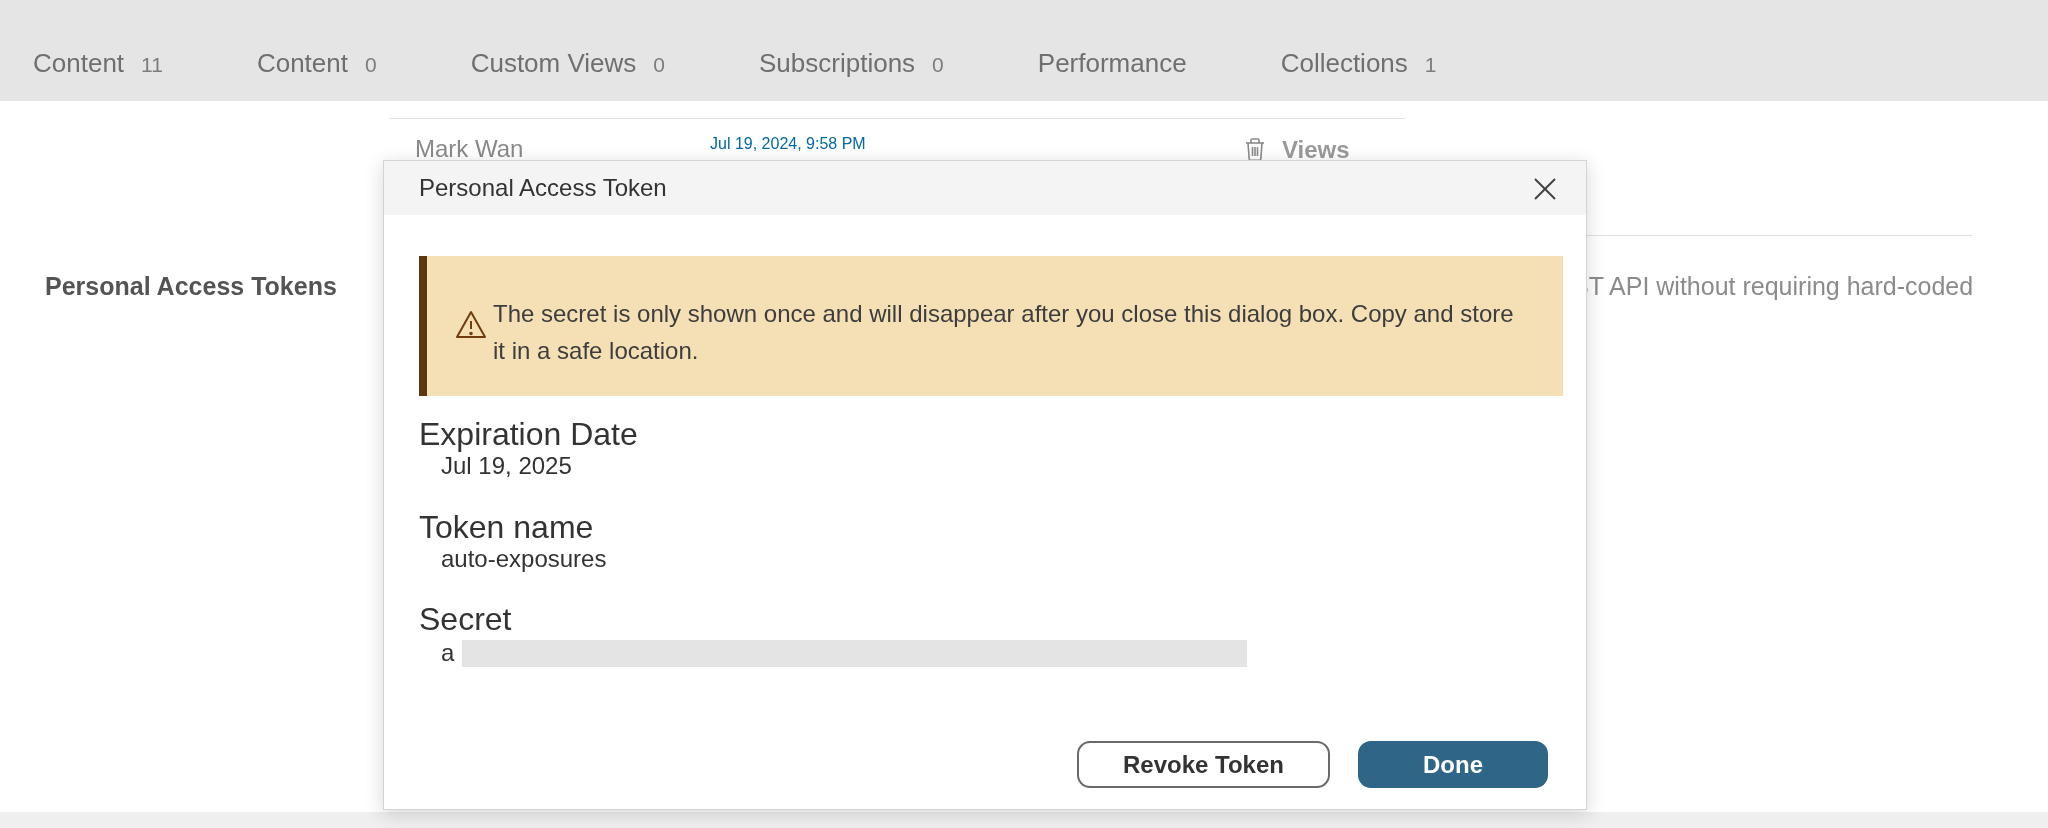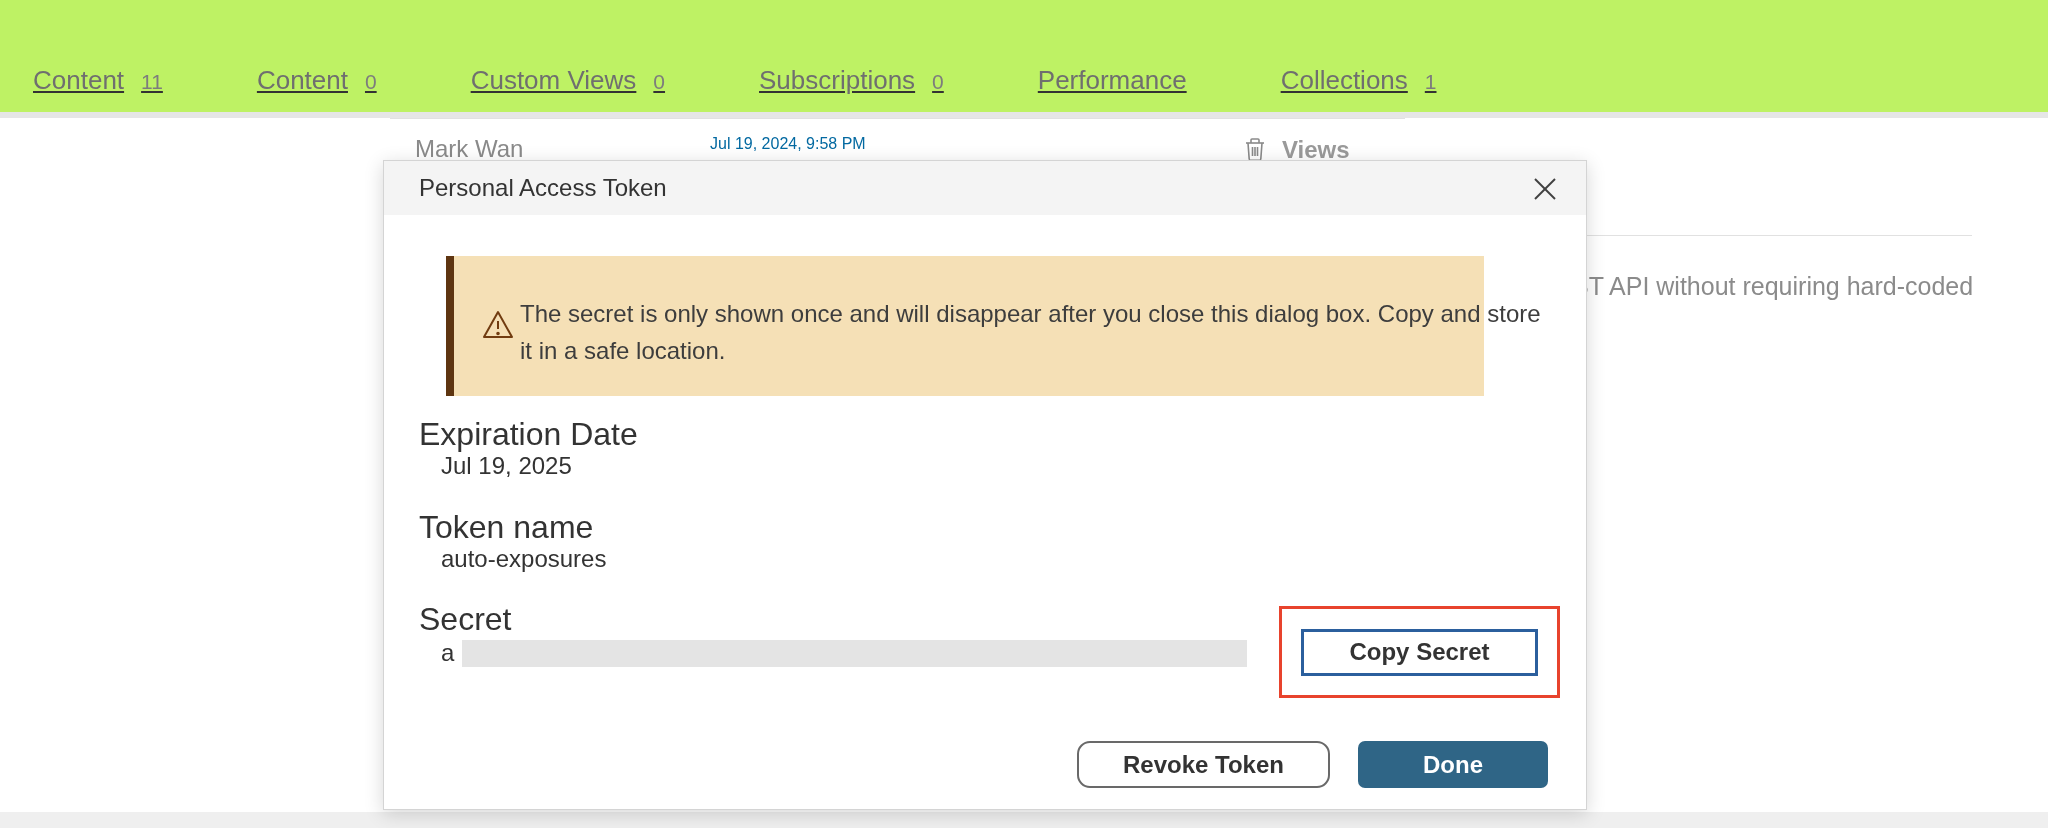--- a/index.html
+++ b/index.html
@@ -7,27 +7,26 @@
   body {
     font-family:"Liberation Sans", sans-serif;
     background:#ffffff;
     position:relative;
     overflow:hidden;
     color:#333;
   }
 
   
   .tabbar {
-    position:absolute; top:0; left:0; width:2048px; height:118px;
+    position:absolute; top:0; left:0; width:2048px; height:101px;
     display:flex; align-items:flex-end;
     border-bottom:6px solid #e6e6e6;
     padding-left:8px;
-    background:#bef264;
+    background:#e5e5e5;
     z-index:3;
-    text-decoration:underline;
   }
   .tab {
     display:flex; align-items:baseline; gap:17px;
     padding:0 25px 16px 25px;
     margin-right:44px;
     font-size:26px; color:#6f6f6f;
     white-space:nowrap; cursor:pointer;
   }
   .tab .count { font-size:21px; color:#7d7d7d; }
   .tab.active {
@@ -62,24 +61,23 @@
   .modal-title {
     position:absolute; left:35px; top:0; line-height:54px;
     font-size:24px; color:#333;
   }
   .modal-close {
     position:absolute; right:26px; top:13px; width:30px; height:30px;
     cursor:pointer; display:flex; align-items:center; justify-content:center;
   }
 
   .warning-banner {
-    position:absolute; left:35px; top:95px; width:1038px; height:140px;
+    position:absolute; left:35px; top:95px; width:1144px; height:140px;
     background:#f5e0b6;
     border-left:8px solid #5e3511;
-    margin-left:27px;
   }
   .warning-icon { position:absolute; left:27px; top:53px; }
   .warning-text {
     position:absolute; left:66px; top:39px; width:1030px;
     font-size:24px; line-height:37px; color:#3d3d3d;
   }
 
   .field-label { position:absolute; left:35px; font-size:32px; color:#333; }
   .field-value { position:absolute; left:57px; font-size:24px; color:#333; }
   .lbl-exp { top:255px; }  .val-exp { top:291px; }
@@ -104,21 +102,21 @@
 
   .btn-revoke {
     position:absolute; left:693px; top:580px; width:253px; height:47px;
     background:#ffffff; border:2px solid #696969; border-radius:13px;
     font-family:"Liberation Sans", sans-serif;
     font-size:24px; font-weight:bold; color:#333;
     cursor:pointer;
   }
   .btn-done {
     position:absolute; left:974px; top:580px; width:190px; height:47px;
-    background:#2f6586; border:none; border-radius:7px;
+    background:#2f6586; border:none; border-radius:13px;
     font-family:"Liberation Sans", sans-serif;
     font-size:24px; font-weight:bold; color:#ffffff;
     cursor:pointer;
   }
 </style>
 </head>
 <body>
 
 <div class="bg-layer">
   <div class="table-divider"></div>
@@ -130,20 +128,21 @@
       <path d="M3 7 h18"></path>
         <path d="M8 7 V4 a1 1 0 0 1 1-1 h6 a1 1 0 0 1 1 1 V7"></path>
       <path d="M5 7 l1.2 16 a1.5 1.5 0 0 0 1.5 1.4 h8.6 a1.5 1.5 0 0 0 1.5-1.4 L19 7"></path>
       <path d="M9.5 11 v9"></path>
         <path d="M12 11 v9"></path>
         <path d="M14.5 11 v9"></path>
     </svg>
   </span>
   <span class="bg-row-action">Views</span>
 
+  <div class="section-label">Personal Access Tokens</div>
 
   <div class="right-divider"></div>
   <div class="right-text">ST API without requiring hard-coded</div>
 
   <div class="bottom-strip"></div>
 </div>
 
 <div class="tabbar">
   <div class="tab">
     <span>Content</span>
@@ -197,19 +196,16 @@
 
   <div class="field-label lbl-name">Token name</div>
   <div class="field-value val-name">auto-exposures</div>
 
   <div class="field-label lbl-secret">Secret</div>
   <div class="secret-row">
     <span class="secret-char">a</span>
     <span class="secret-bar"></span>
   </div>
 
-  <div class="copy-highlight">
-    <button class="btn-copy">Copy Secret</button>
-  </div>
 
   <button class="btn-revoke">Revoke Token</button>
   <button class="btn-done">Done</button>
 </div>
 
 </body></html>

